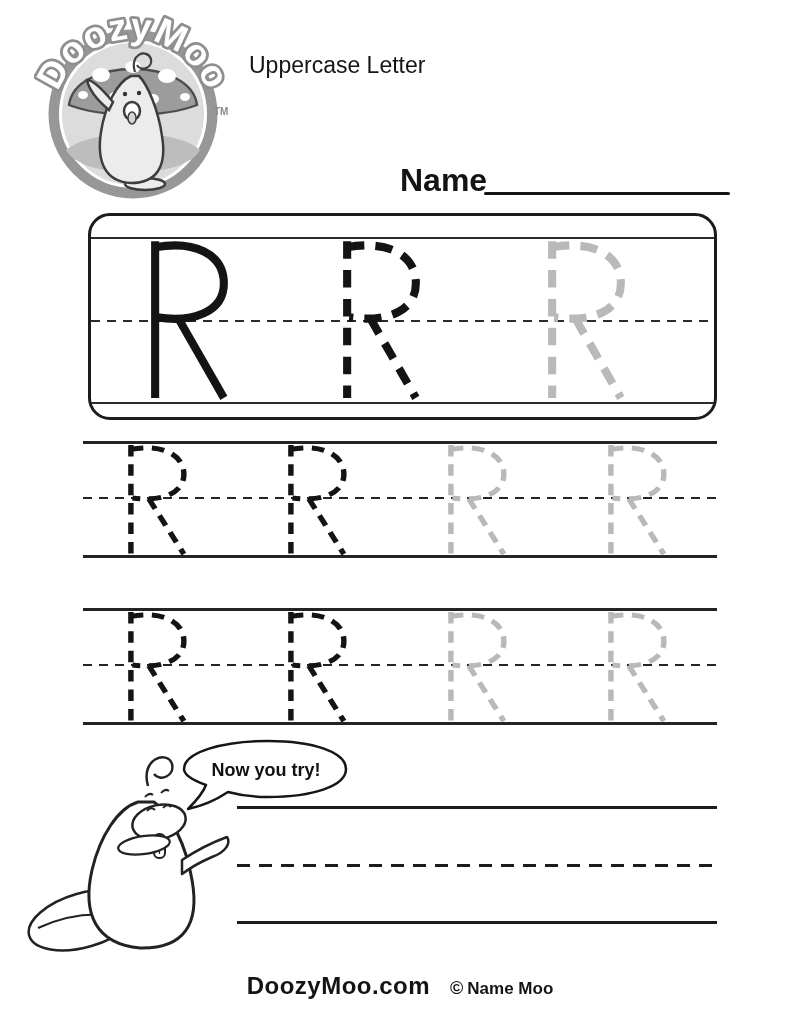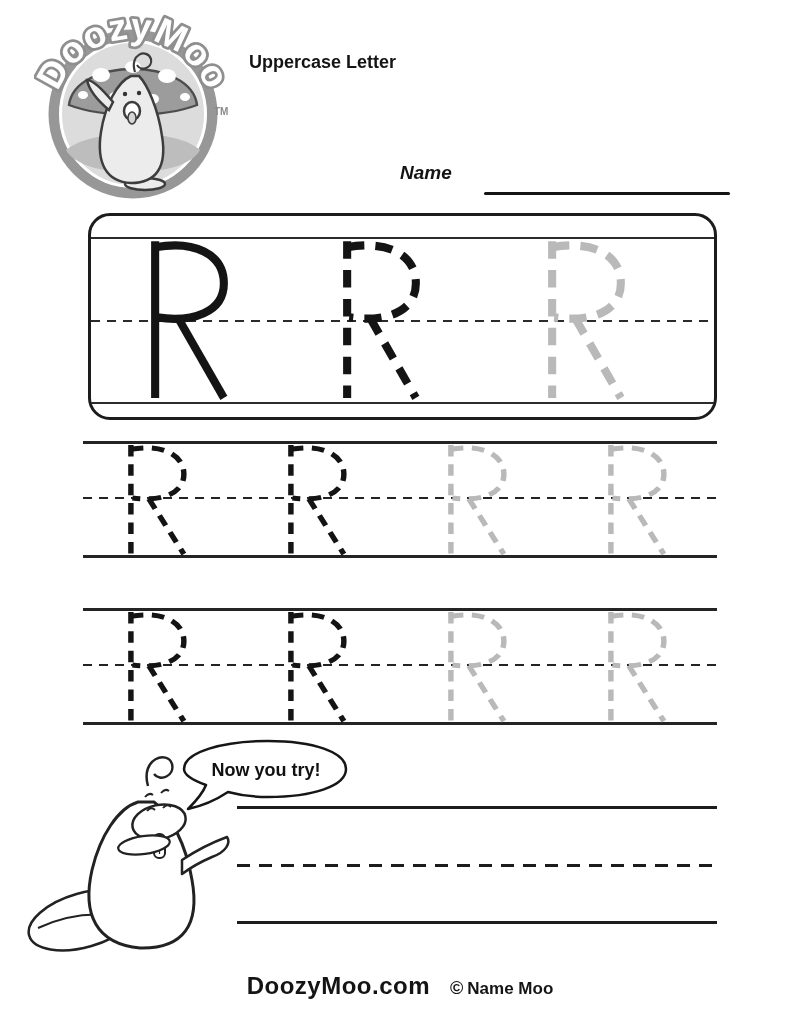--- a/index.html
+++ b/index.html
@@ -7,23 +7,23 @@
     position:relative;width:800px;height:1035px;background:#ffffff;
     font-family:"Liberation Sans",sans-serif;color:#141414;overflow:hidden;
   }
   
   .logo{position:absolute;left:34px;top:14px;width:198px;height:186px;}
   .logo-arc{font-family:"Liberation Sans",sans-serif;font-weight:bold;font-size:37px;
     fill:#ffffff;stroke:#8f8f8f;stroke-width:5.5px;paint-order:stroke;stroke-linejoin:round;letter-spacing:1px;}
   .logo-tm{font-size:10px;fill:#8a8a8a;font-weight:bold;}
   .title-block{position:absolute;left:249px;top:46px;width:520px;}
   .title{font-size:26px;font-weight:bold;letter-spacing:.2px;}
-  .subtitle{font-size:18px;font-weight:700;margin-top:6px;}
+  .subtitle{font-size:23px;font-weight:400;margin-top:6px;}
   .name-row{position:absolute;left:400px;top:162px;width:340px;height:36px;}
-  .name-label{font-size:19px;font-weight:600;font-style:italic;}
+  .name-label{font-size:32px;font-weight:600;}
   .name-line{position:absolute;left:84px;top:30px;width:246px;height:2.5px;background:#141414;border-radius:2px;}
   
   .trace-box{
     position:absolute;left:88px;top:213px;width:629px;height:207px;
     border:3px solid #1c1c1c;border-radius:22px;box-sizing:border-box;background:#fff;
   }
   .box-line{position:absolute;left:0;width:623px;}
   .box-line.solid{height:2px;background:#2b2b2b;}
   .box-line.dashed{height:2px;background:repeating-linear-gradient(90deg,#2b2b2b 0 9px,transparent 9px 16px);}
   .box-line.top{top:21px;}

